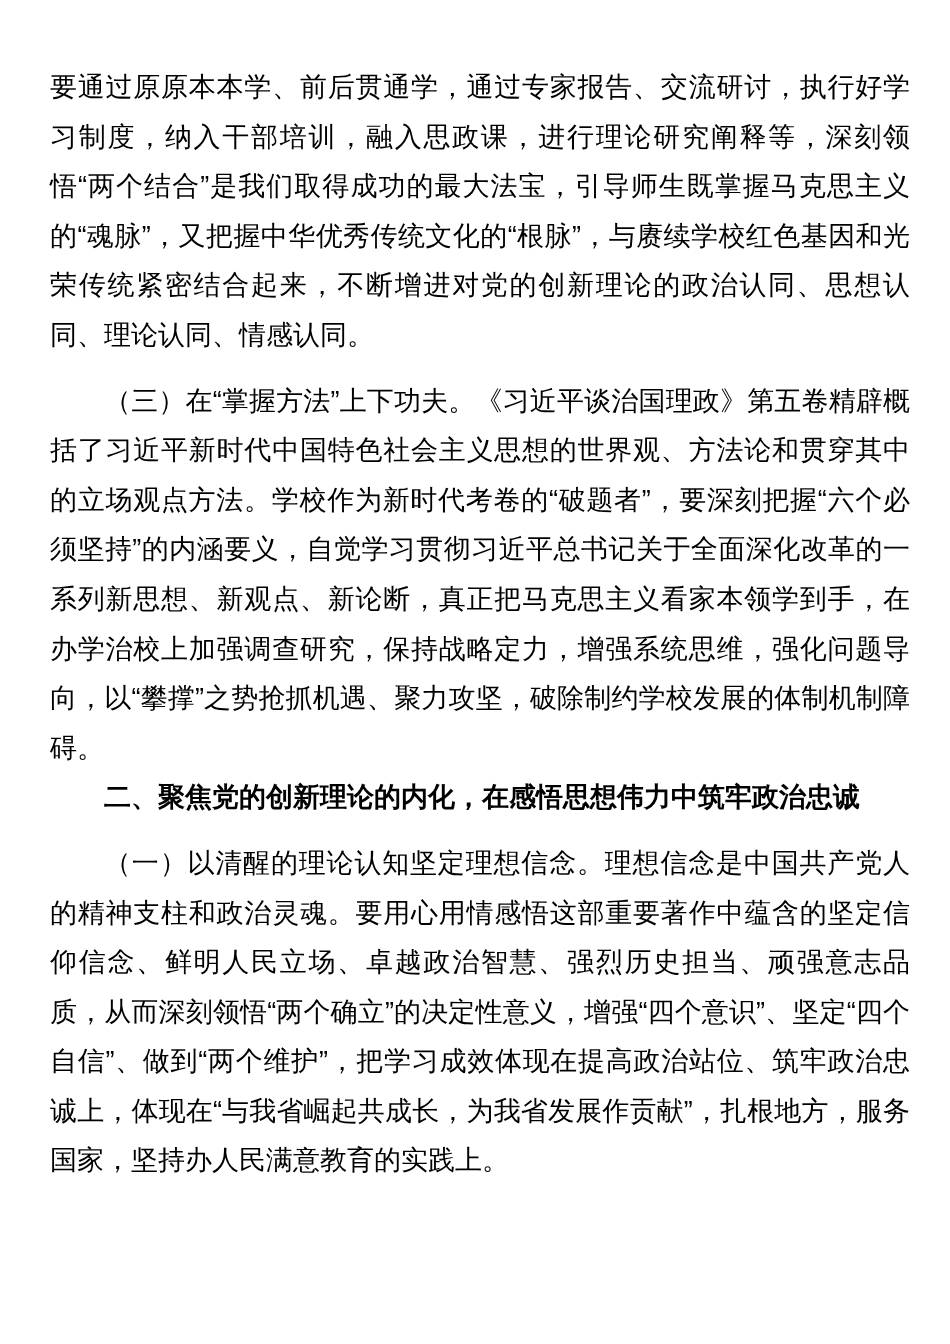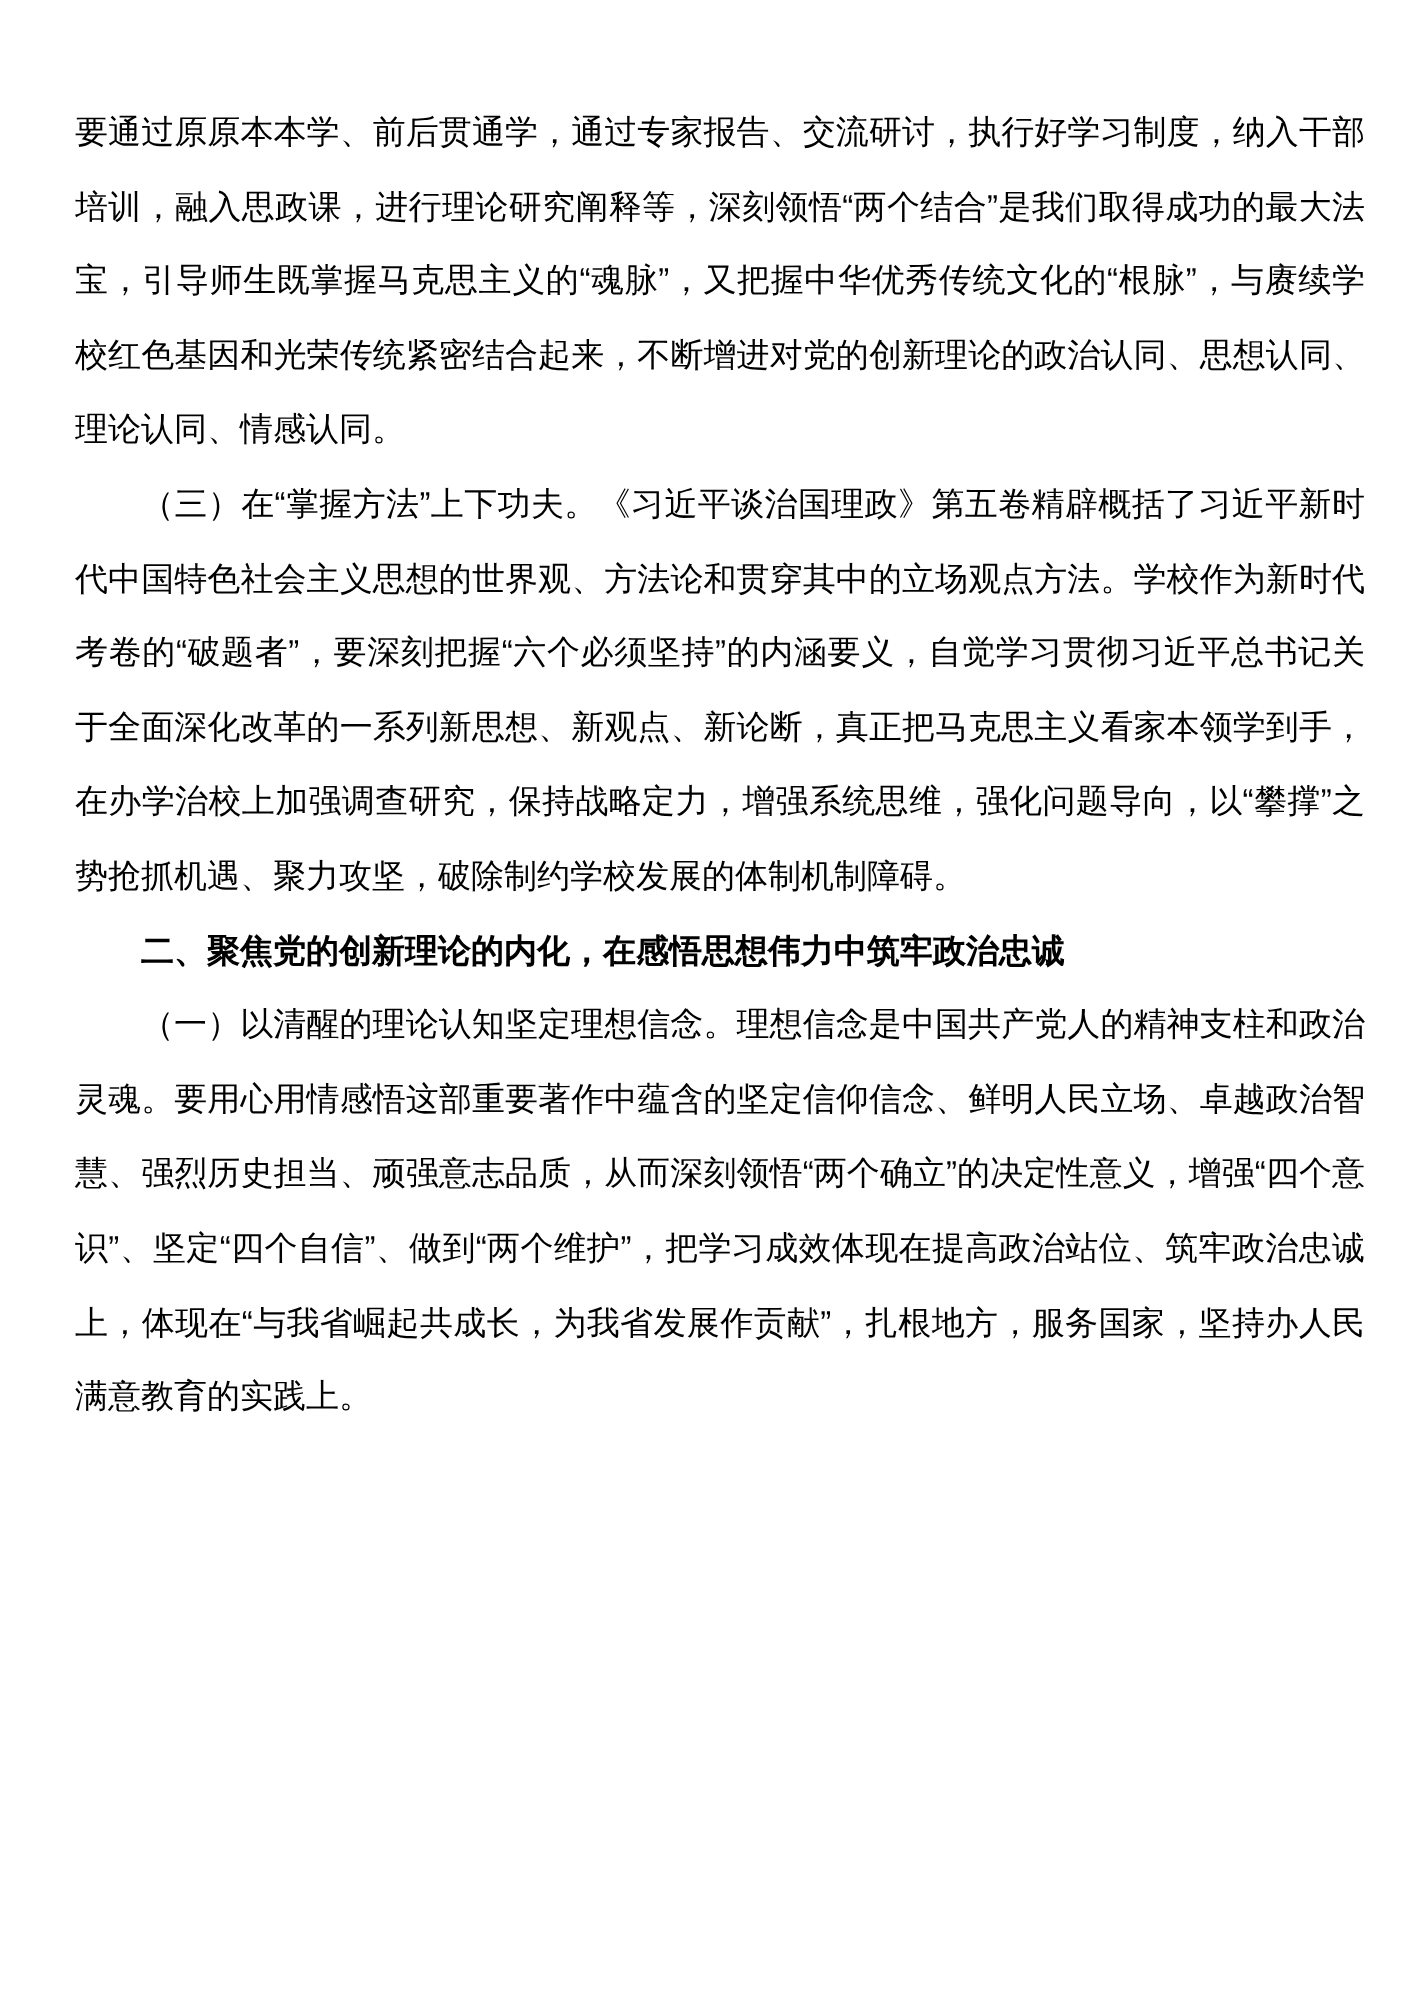--- a/index.html
+++ b/index.html
@@ -22,33 +22,34 @@
     position: absolute;
     left: 50px;
     top: 63px;
     width: 860px;
   }
 
   p {
     margin: 0;
     padding: 0;
     font-family: "Liberation Sans", "DejaVu Sans", sans-serif;
-    font-size: 22px;
+    font-size: 27px;
     line-height: 49.6px;
     color: #000000;
     text-align: justify;
     text-justify: inter-character;
     text-align-last: left;
     letter-spacing: 0px;
     word-break: break-all;
     -webkit-font-smoothing: antialiased;
   }
 
   p.indent {
     text-indent: 2em;
+    margin-top: 16px;
   }
 
   p.heading {
     text-indent: 2em;
     font-weight: bold;
     text-align: left;
   }
 
   
   p.body-para {

